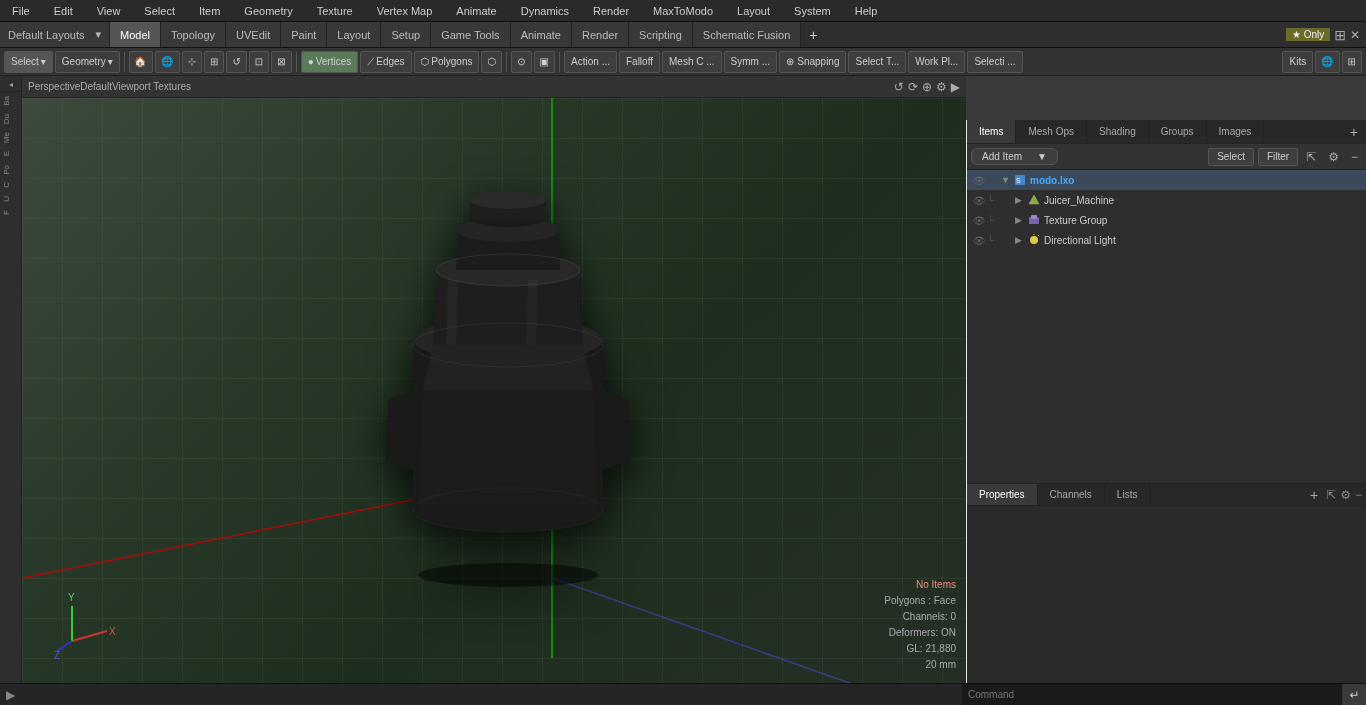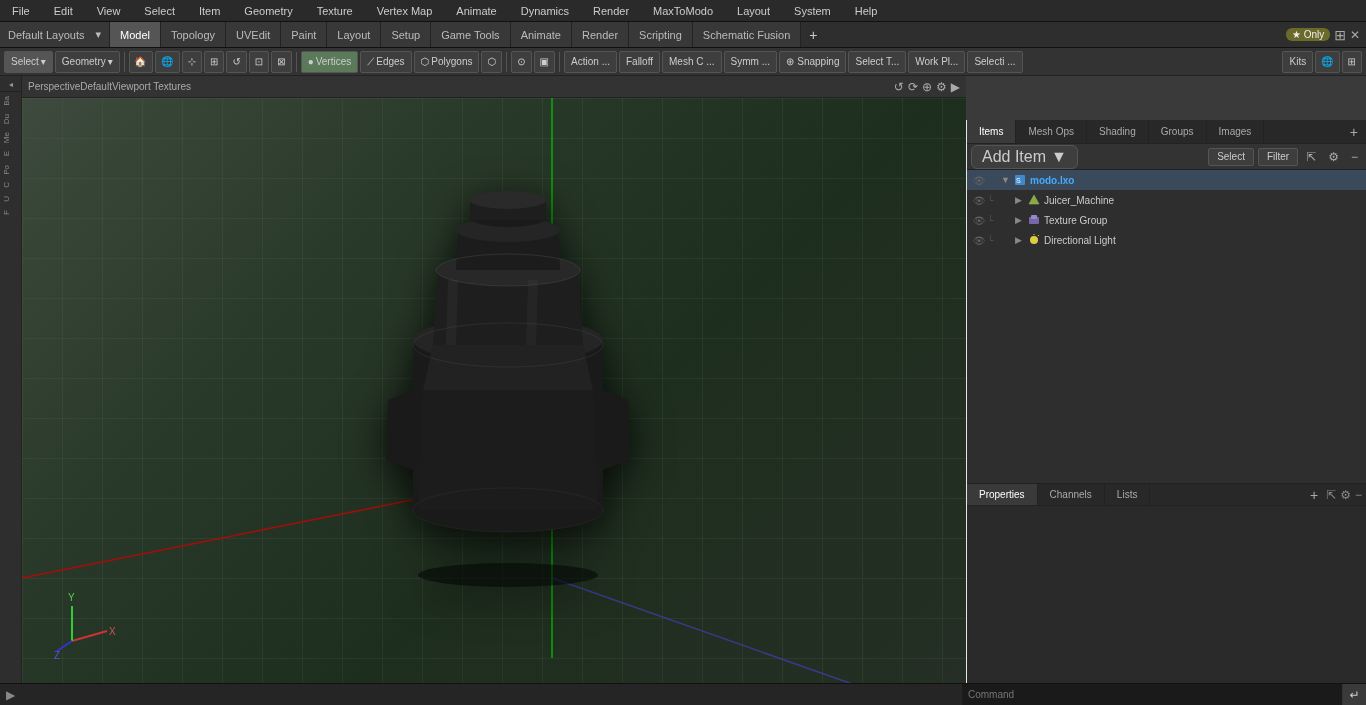--- a/index.html
+++ b/index.html
@@ -56,21 +56,21 @@
     #right-panel { width: 400px; background: #2e2e2e; border-left: 1px solid #e5e5e5; display: flex; flex-direction: column; margin-top: 44px; }
 
     
     #items-panel { flex: 1; display: flex; flex-direction: column; }
     #items-tabs { display: flex; height: 24px; background: #282828; border-bottom: 1px solid #222; }
     .items-tab { padding: 2px 12px; font-size: 10px; color: #aaa; cursor: pointer; display: flex; align-items: center; border-right: 1px solid #222; }
     .items-tab.active { background: #3a3a3a; color: #fff; }
     #items-tab-add { margin-left: auto; padding: 2px 8px; font-size: 14px; color: #aaa; cursor: pointer; display: flex; align-items: center; }
 
     #items-toolbar { display: flex; align-items: center; height: 26px; background: #333; border-bottom: 1px solid #222; padding: 0 4px; gap: 2px; }
-    #add-item-btn { padding: 2px 10px; background: #3e3e3e; border: 1px solid #555; color: #ccc; font-size: 16px; cursor: pointer; border-radius: 6px; display: flex; align-items: center; gap: 5px; }
+    #add-item-btn { padding: 2px 10px; background: #3e3e3e; border: 1px solid #555; color: #ccc; font-size: 10px; cursor: pointer; border-radius: 6px; display: flex; align-items: center; gap: 15px; }
     #items-right { margin-left: auto; display: flex; gap: 4px; }
     .items-tb-btn { padding: 2px 8px; background: #3e3e3e; border: 1px solid #555; color: #ccc; font-size: 10px; cursor: pointer; border-radius: 2px; }
 
     #items-header { display: flex; align-items: center; height: 20px; background: #2a2a2a; border-bottom: 1px solid #222; padding: 0 4px; }
     #name-col { flex: 1; font-size: 10px; color: #888; padding-left: 4px; }
 
     #items-list { flex: 1; overflow-y: auto; }
     .item-row { display: flex; align-items: center; height: 20px; padding: 0 4px; cursor: pointer; }
     .item-eye { width: 16px; height: 16px; display: flex; align-items: center; justify-content: center; font-size: 10px; color: #666; cursor: pointer; }
     .item-expand { width: 12px; font-size: 9px; color: #888; cursor: pointer; }
@@ -133,21 +133,21 @@
   <div class="layout-btn">Paint</div>
   <div class="layout-btn">Layout</div>
   <div class="layout-btn">Setup</div>
   <div class="layout-btn">Game Tools</div>
   <div class="layout-btn">Animate</div>
   <div class="layout-btn">Render</div>
   <div class="layout-btn">Scripting</div>
   <div class="layout-btn">Schematic Fusion</div>
   <div id="add-layout-btn">+</div>
   <div id="layout-right">
-    <span style="background:#6a6a2a; padding:1px 6px; border-radius:6px; font-size:10px; color:#eee;">★ Only</span>
+    <span style="background:#6a6a2a; padding:1px 6px; border-radius:0; font-size:10px; color:#eee;">★ Only</span>
     <span style="font-size:14px; color:#aaa; cursor:pointer;">⊞</span>
     <span style="font-size:12px; color:#aaa; cursor:pointer;">✕</span>
   </div>
 </div>
 
 <div id="toolbar">
 
   <div class="tb-btn" style="background:#555;">
     <span>Select</span>
     <span>▾</span>
@@ -282,20 +282,28 @@
 
           <path d="M45 200 L20 210 L18 270 L45 280 Z" fill="#1a1a1a"></path>
           <path d="M235 200 L260 210 L262 270 L235 280 Z" fill="#1a1a1a"></path>
 
           <ellipse cx="140" cy="80" rx="72" ry="16" fill="none" stroke="rgba(100,100,100,0.3)" stroke-width="1"></ellipse>
           <ellipse cx="140" cy="155" rx="95" ry="22" fill="none" stroke="rgba(80,80,80,0.3)" stroke-width="1"></ellipse>
           <ellipse cx="140" cy="320" rx="95" ry="22" fill="none" stroke="rgba(60,60,60,0.3)" stroke-width="1"></ellipse>
         </svg>
       </div>
 
+      <div id="status-info">
+        <div class="status-line highlight">No Items</div>
+        <div class="status-line">Polygons : Face</div>
+        <div class="status-line">Channels: 0</div>
+        <div class="status-line">Deformers: ON</div>
+        <div class="status-line">GL: 21,880</div>
+        <div class="status-line">20 mm</div>
+      </div>
 
       <div id="axis-indicator">
         <svg width="70" height="70">
           <line x1="20" y1="50" x2="55" y2="40" stroke="#cc3333" stroke-width="2"></line>
           <line x1="20" y1="50" x2="20" y2="15" stroke="#33cc33" stroke-width="2"></line>
           <line x1="20" y1="50" x2="5" y2="60" stroke="#3333cc" stroke-width="2"></line>
           <text x="57" y="44" fill="#cc5555" font-size="10">X</text>
           <text x="16" y="10" fill="#55cc55" font-size="10">Y</text>
           <text x="2" y="68" fill="#5555cc" font-size="10">Z</text>
         </svg>

